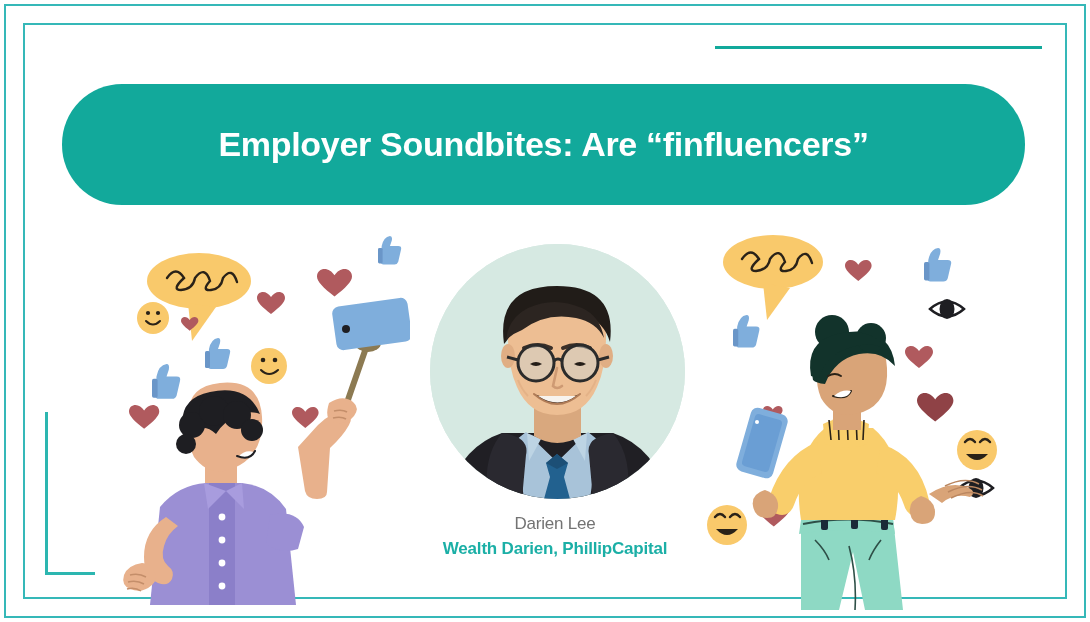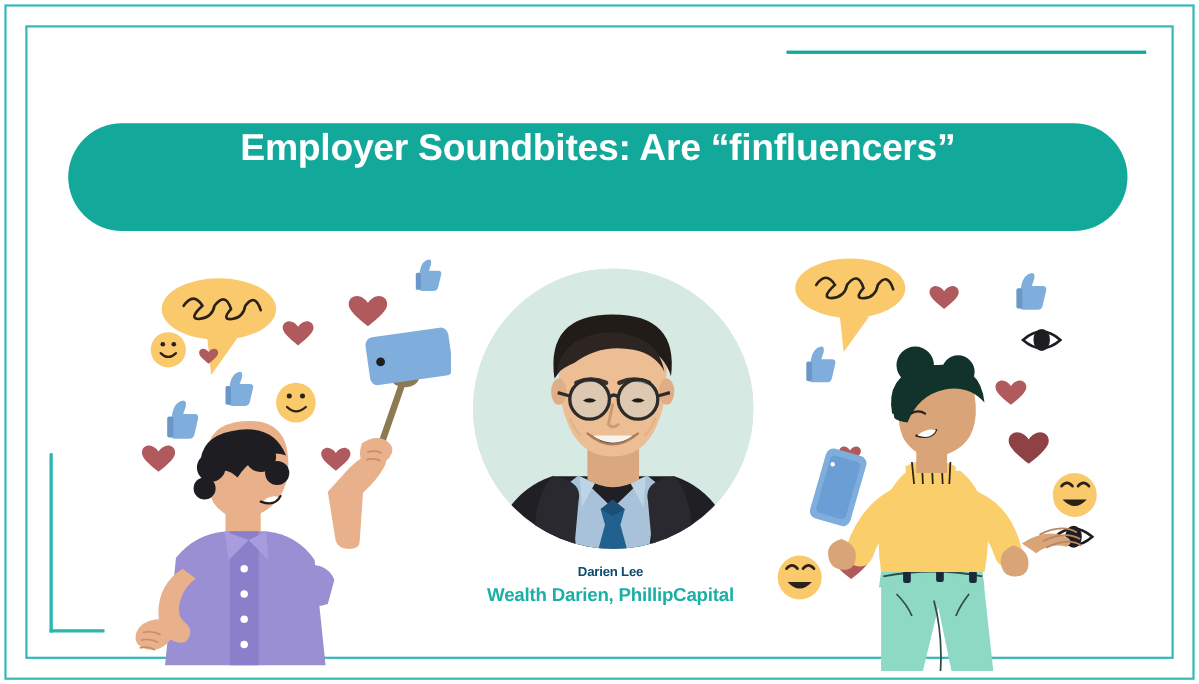--- a/index.html
+++ b/index.html
@@ -28,23 +28,23 @@
   }
   
   .accent-L{
     position:absolute;left:45px;top:412px;width:50px;height:163px;
   }
   .accent-L .v{position:absolute;left:0;top:0;width:3px;height:163px;background:#2CB6B0;}
   .accent-L .h{position:absolute;left:0;bottom:0;width:50px;height:3px;background:#2CB6B0;}
 
   
   .banner{
-    position:absolute;left:62px;top:84px;width:963px;height:98px;
+    position:absolute;left:62px;top:84px;width:963px;height:121px;
     background:#12A99B;border-radius:60px;
-    display:flex;align-items:flex-start;justify-content:center;margin-top:28px;
+    display:flex;align-items:center;justify-content:center;
   }
   .banner-title{
     color:#ffffff;text-align:center;
     font-size:34px;line-height:1.32;font-weight:bold;
     letter-spacing:-0.3px;
     font-family:"Liberation Sans",sans-serif;
     padding:0 30px;
   }
 
   
@@ -52,21 +52,21 @@
     position:absolute;left:430px;top:244px;width:255px;height:255px;
     border-radius:50%;overflow:hidden;background:#D6E9E2;
   }
   .portrait-svg{display:block;width:255px;height:255px;}
 
   
   .caption{
     position:absolute;left:355px;top:512px;width:400px;text-align:center;
   }
   .caption .name{
-    color:#0c4a6e;font-weight:bold;font-size:12px;line-height:1.45;
+    color:#737373;font-weight:normal;font-size:17px;line-height:1.45;
     letter-spacing:-0.2px;
   }
   .caption .role{
     color:#1BAFA6;font-weight:bold;font-size:17px;line-height:1.45;
     letter-spacing:-0.2px;
   }
 
   
   .illo-left{position:absolute;left:120px;top:225px;width:290px;height:380px;}
   .illo-right{position:absolute;left:705px;top:228px;width:320px;height:382px;}

